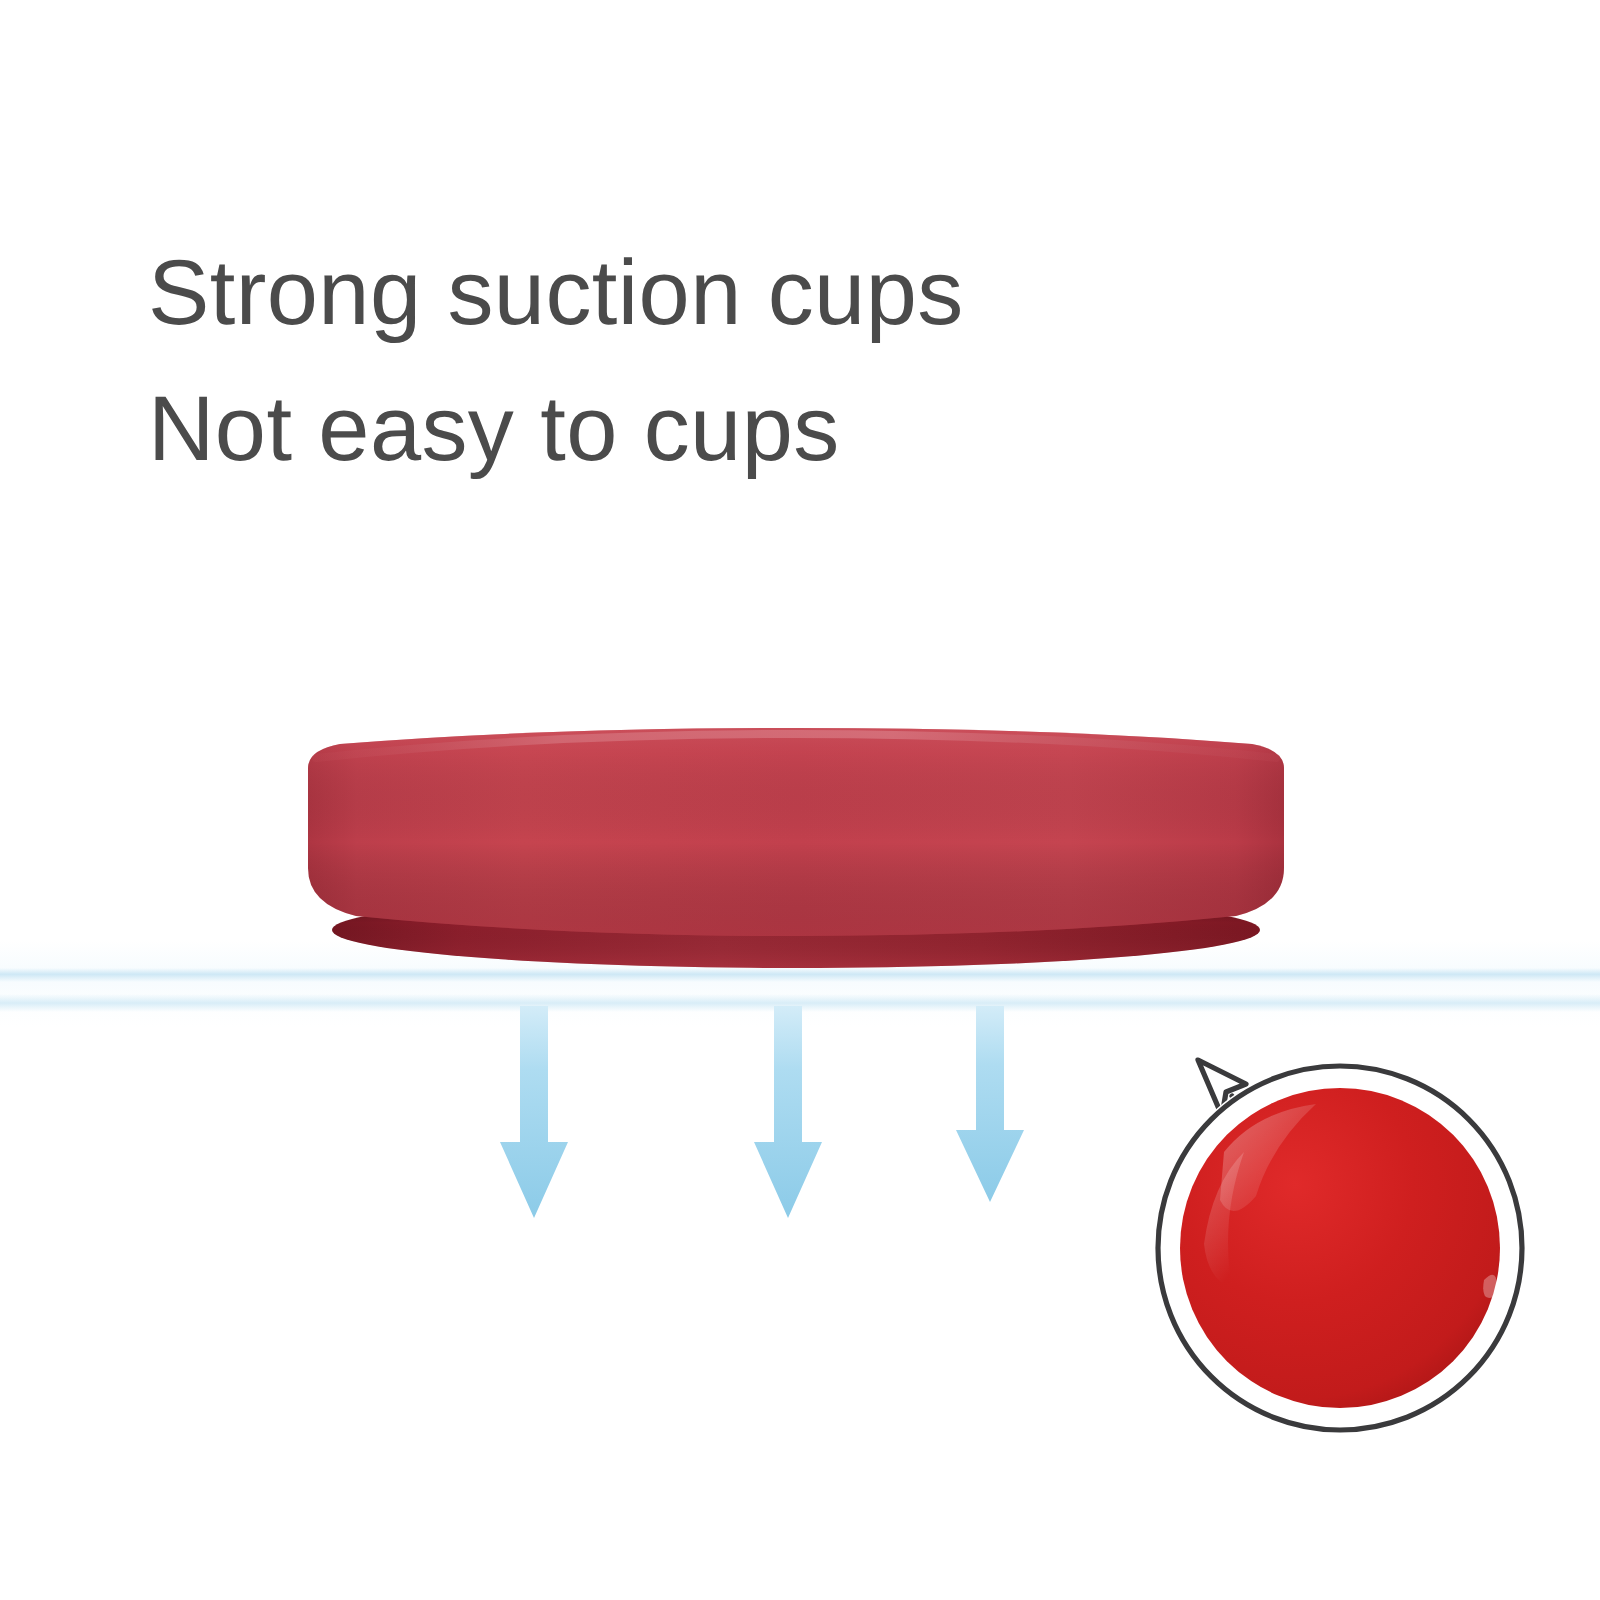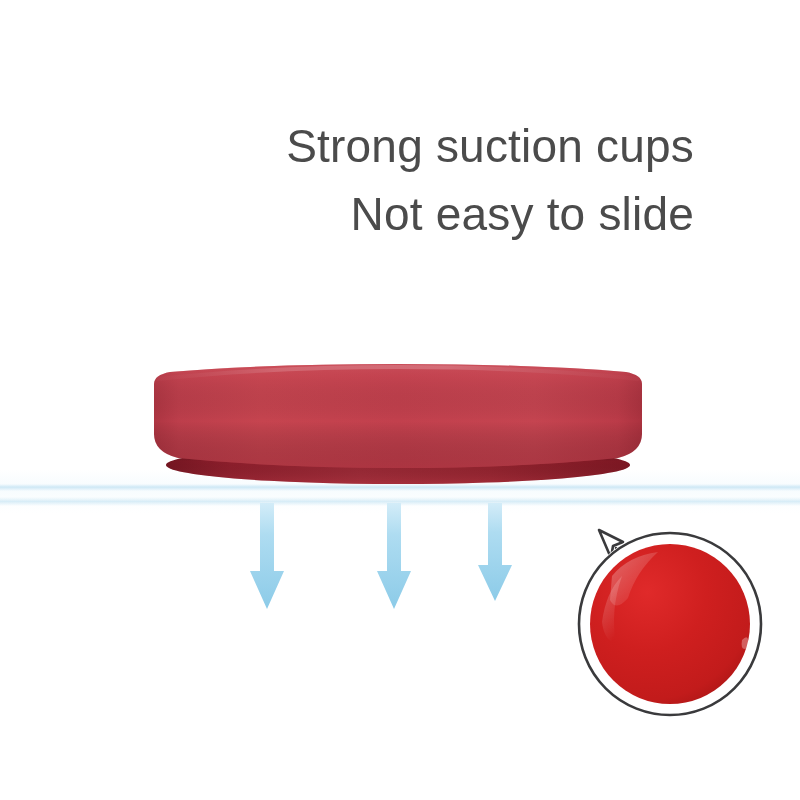--- a/index.html
+++ b/index.html
@@ -17,21 +17,20 @@
     background: #ffffff;
     overflow: hidden;
   }
 
   
   #headline {
     position: absolute;
     left: 74px;
     top: 112px;
     width: 620px;
-    text-align: right;
   }
   .headline-line {
     font-family: "Liberation Sans", sans-serif;
     font-size: 46px;
     line-height: 68px;
     font-weight: 400;
     color: #4b4b4b;
     letter-spacing: 0.2px;
     white-space: nowrap;
   }
@@ -99,21 +98,21 @@
   }
   #magnifier svg { display: block; }
 </style>
 </head>
 <body>
 
 <div id="stage">
 
   <div id="headline">
     <div class="headline-line">Strong suction cups</div>
-    <div class="headline-line">Not easy to slide</div>
+    <div class="headline-line">Not easy to cups</div>
   </div>
 
   <div id="surface">
     <div class="surface-line surface-glow"></div>
     <div class="surface-line surface-line-a"></div>
     <div class="surface-line surface-line-b"></div>
   </div>
 
   <div id="bowl">
     <svg width="500" height="130" viewBox="0 0 500 130" xmlns="http://www.w3.org/2000/svg">

